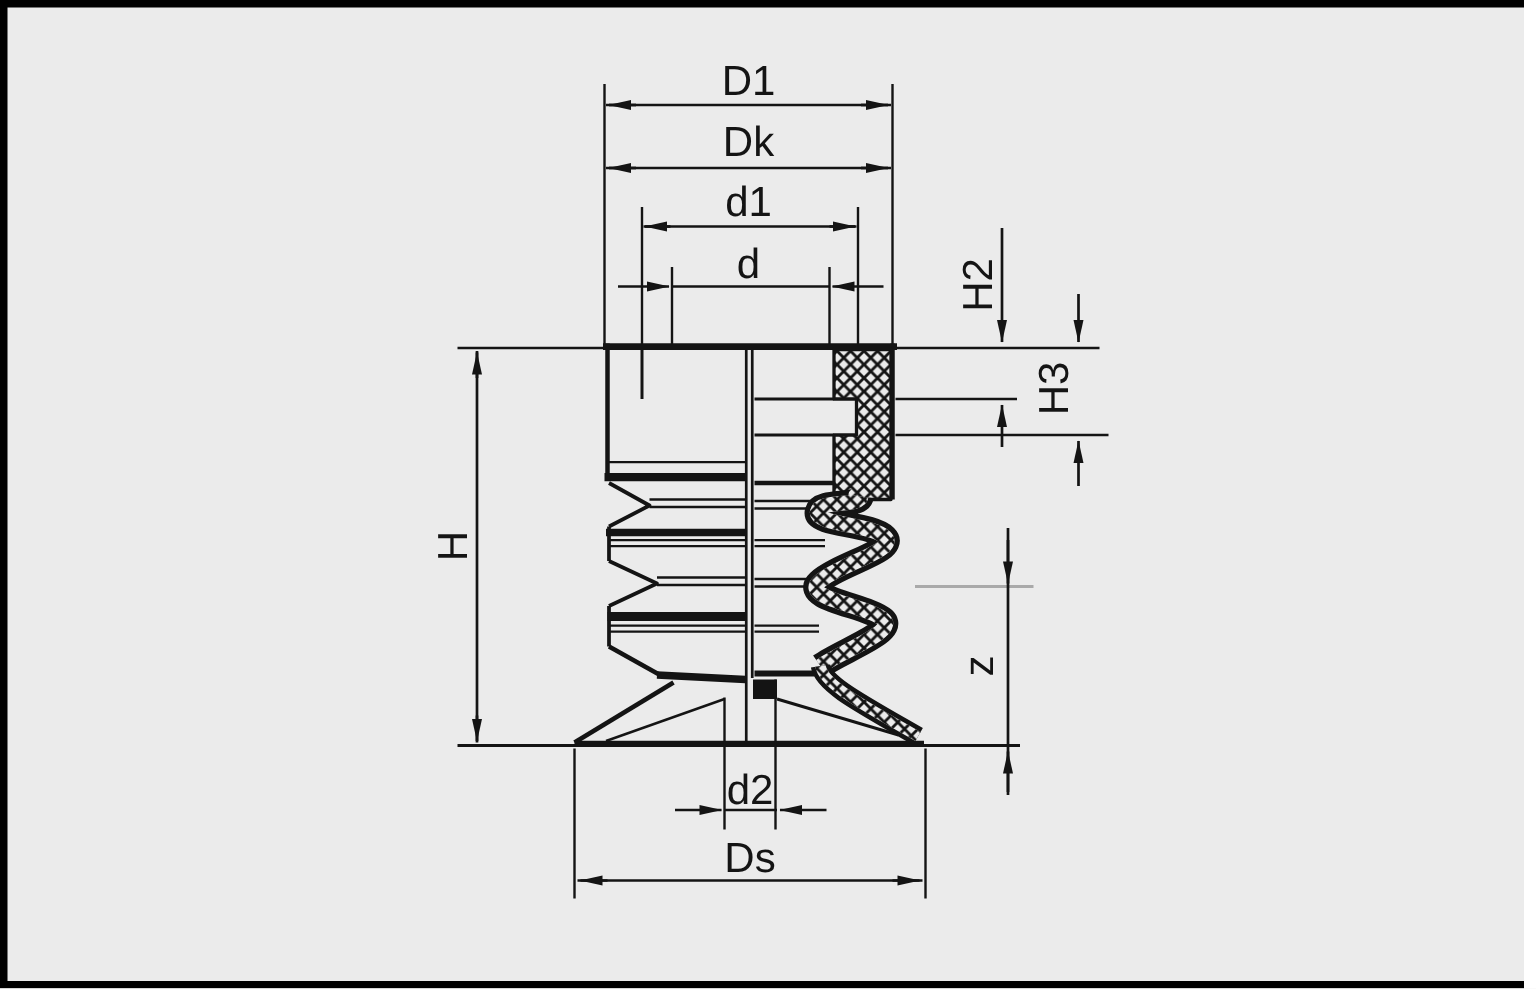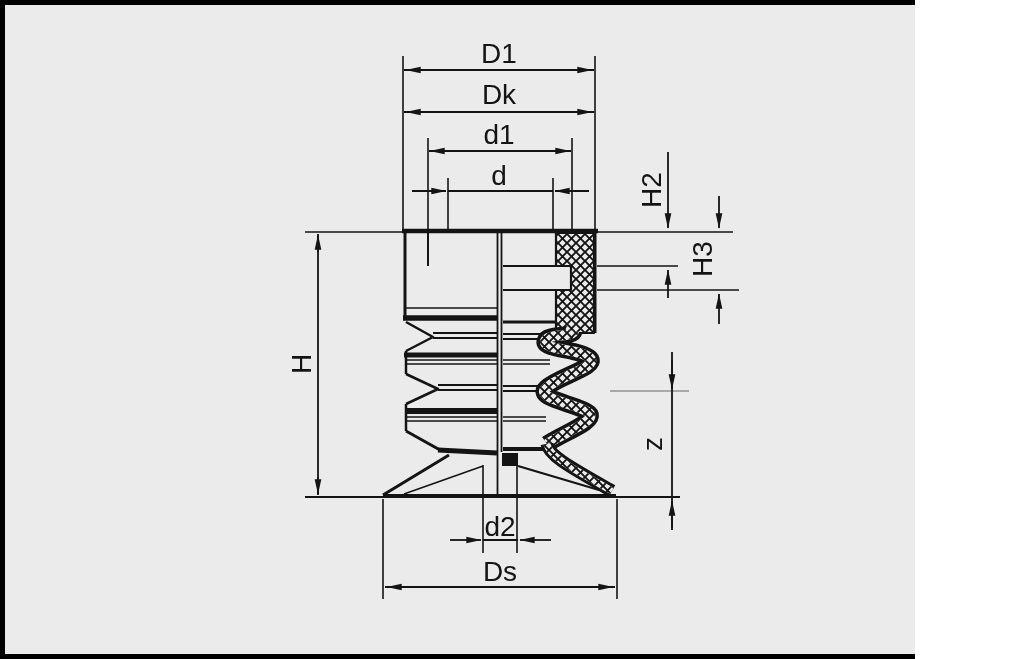--- a/index.html
+++ b/index.html
@@ -1,16 +1,16 @@
 <!DOCTYPE html>
 <html><head>
 <meta charset="utf-8">
 <style>
   html,body{margin:0;padding:0;background:#ffffff;}
-  .stage{position:relative;width:915px;height:659px;background:#ebebeb;overflow:hidden;}
+  .stage{position:relative;width:1016px;height:659px;background:#ebebeb;overflow:hidden;}
   svg{position:absolute;left:0;top:0;}
   text{font-family:"Liberation Sans",sans-serif;font-size:28px;fill:#141414;}
 </style>
 </head>
 <body>
 
 <div class="stage">
 <svg width="1024" height="659" viewBox="0 0 1024 659">
   <defs>
     <pattern id="xh" width="9" height="9" patternUnits="userSpaceOnUse">

